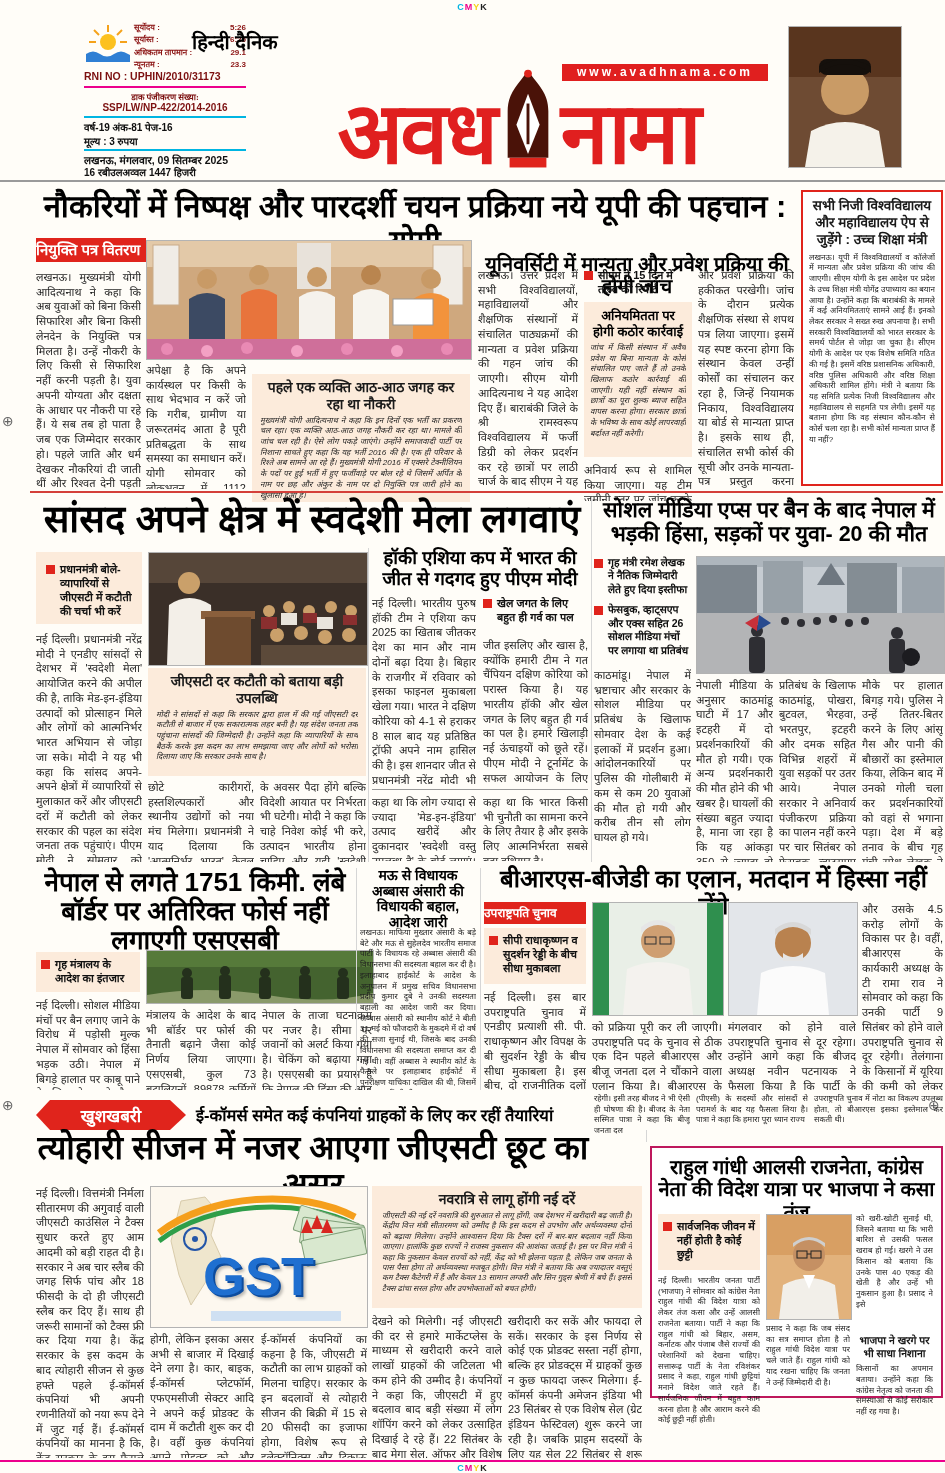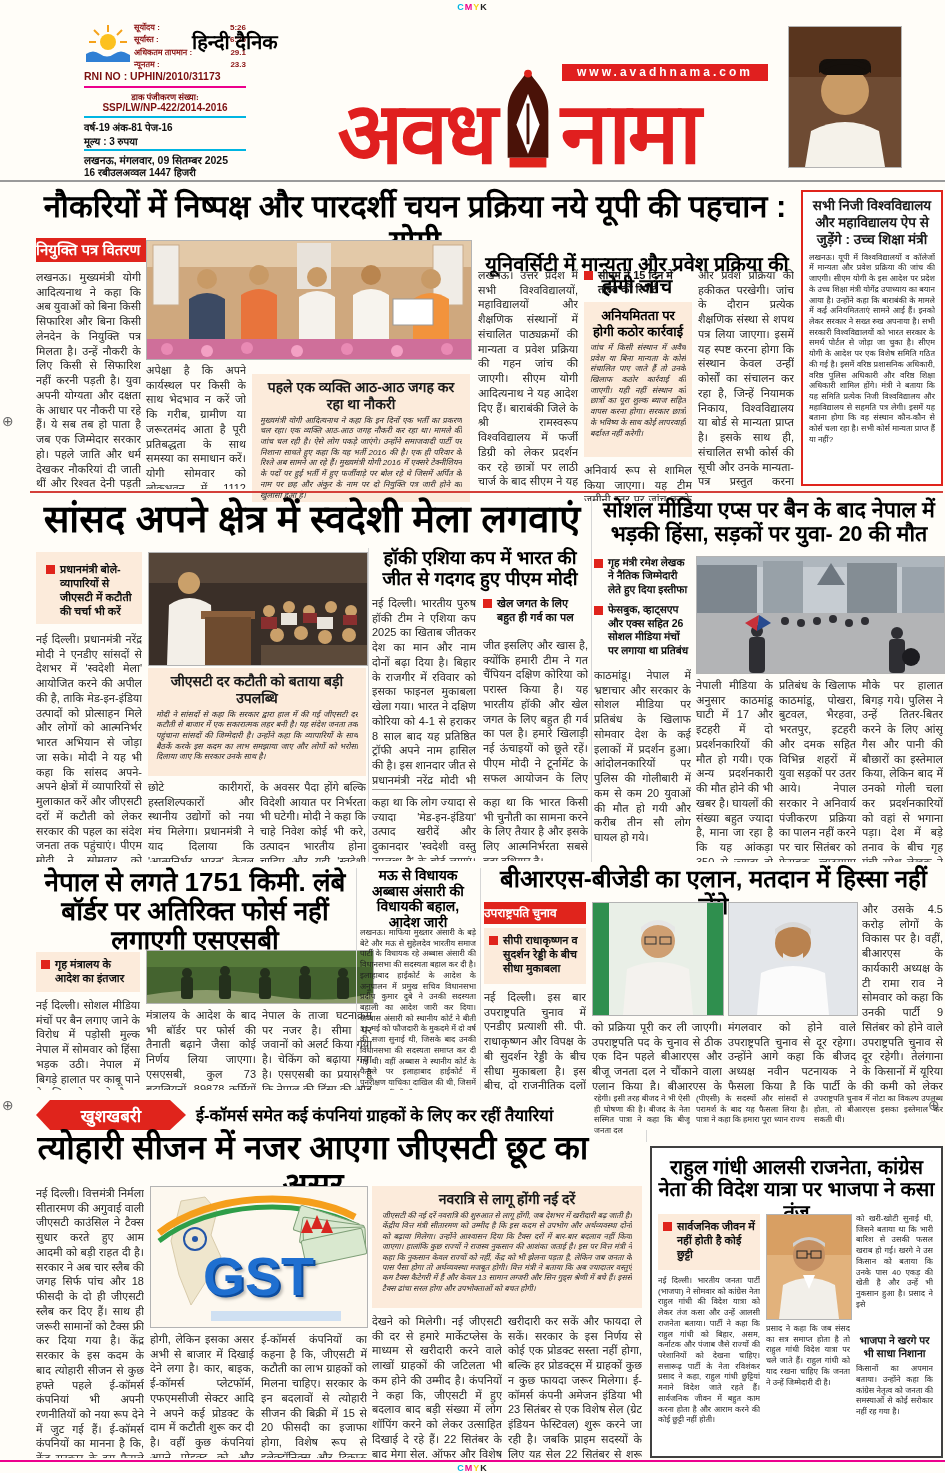--- a/index.html
+++ b/index.html
@@ -389,21 +389,21 @@
   <div class="abs peach" style="left:372px;top:1186px;width:270px;height:122px;padding:5px 10px;box-sizing:border-box;">
     <div style="font-weight:900;font-size:14px;text-align:center;line-height:1.2;margin-bottom:3px;">नवरात्रि से लागू होंगी नई दरें</div>
     <div class="body-txt ital" style="font-size:7.8px;height:90px;">जीएसटी की नई दरें नवरात्रि की शुरुआत से लागू होंगी, जब देशभर में खरीदारी बढ़ जाती है। केंद्रीय वित्त मंत्री सीतारमण को उम्मीद है कि इस कदम से उपभोग और अर्थव्यवस्था दोनों को बढ़ावा मिलेगा। उन्होंने आश्वासन दिया कि टैक्स दरों में बार-बार बदलाव नहीं किया जाएगा। हालांकि कुछ राज्यों ने राजस्व नुकसान की आशंका जताई है। इस पर वित्त मंत्री ने कहा कि नुकसान केवल राज्यों को नहीं, केंद्र को भी झेलना पड़ता है, लेकिन जब जनता के पास पैसा होगा तो अर्थव्यवस्था मजबूत होगी। वित्त मंत्री ने बताया कि अब ज्यादातर वस्तुएं कम टैक्स कैटेगरी में हैं और केवल 13 सामान लग्जरी और सिन गुड्स श्रेणी में बचे हैं। इससे टैक्स ढांचा सरल होगा और उपभोक्ताओं को बचत होगी।</div>
   </div>
 
   <div class="abs body-txt" style="left:150px;top:1332px;width:104px;height:126px;">होगी, लेकिन इसका असर अभी से बाजार में दिखाई देने लगा है। कार, बाइक, ई-कॉमर्स प्लेटफॉर्म, एफएमसीजी सेक्टर आदि ने अपने कई प्रोडक्ट के दाम में कटौती शुरू कर दी है। वहीं कुछ कंपनियां अपने प्रोडक्ट को और सस्ता करने जा रहे हैं। फेस्टिव सीजन को देखते हुए भी कंपनी जल्दी सस्ते दाम पर अपने प्रोडक्ट बेचने का प्लान बना रही है।</div>
   <div class="abs body-txt" style="left:261px;top:1332px;width:106px;height:126px;">ई-कॉमर्स कंपनियों का कहना है कि, जीएसटी में कटौती का लाभ ग्राहकों को मिलना चाहिए। सरकार के इन बदलावों से त्योहारी सीजन की बिक्री में 15 से 20 फीसदी का इजाफा होगा, विशेष रूप से इलेक्ट्रॉनिक्स और टिकाऊ उपभोक्ता सामान जैसे टीवी, एसी और घरेलू उपकरणों में। सरकार के इस दूरदर्शी कदम से ऑनलाइन बाजार में स्थिरता</div>
   <div class="abs body-txt" style="left:372px;top:1314px;width:130px;height:144px;">देखने को मिलेगी। नई जीएसटी की दर से हमारे मार्केटप्लेस के माध्यम से खरीदारी करने वाले लाखों ग्राहकों की जटिलता भी कम होने की उम्मीद है। कंपनियों ने कहा कि, जीएसटी में हुए बदलाव बाद बड़ी संख्या में लोग शॉपिंग करने को लेकर उत्साहित दिखाई दे रहे हैं। 22 सितंबर के बाद मेगा सेल, ऑफर और विशेष छूट का बाजार तैयार कर रहे हैं, ताकि ज्यादा</div>
   <div class="abs body-txt" style="left:508px;top:1314px;width:134px;height:144px;">खरीदारी कर सकें और फायदा ले सकें। सरकार के इस निर्णय से कोई एक प्रोडक्ट सस्ता नहीं होगा, बल्कि हर प्रोडक्ट्स में ग्राहकों कुछ न कुछ फायदा जरूर मिलेगा। ई-कॉमर्स कंपनी अमेजन इंडिया भी 23 सितंबर से एक विशेष सेल (ग्रेट इंडियन फेस्टिवल) शुरू करने जा रही है। जबकि प्राइम सदस्यों के लिए यह सेल 22 सितंबर से शुरू होगी।</div>
 
-  <div class="abs" style="left:650px;top:1146px;width:293px;height:312px;border:2px solid #404040;box-sizing:border-box;background:#fff;">
+  <div class="abs" style="left:650px;top:1146px;width:293px;height:252px;border:2px solid #be185d;box-sizing:border-box;background:#fff;">
     <div class="hl" style="position:absolute;left:6px;top:8px;width:277px;font-size:20px;">राहुल गांधी आलसी राजनेता, कांग्रेस नेता की विदेश यात्रा पर भाजपा ने कसा तंज</div>
     <div class="peach bullet-line" style="position:absolute;left:6px;top:66px;width:102px;height:56px;padding:5px;box-sizing:border-box;">
       <span class="sq"></span>
         <span class="b-txt">सार्वजनिक जीवन में नहीं होती है कोई छुट्टी</span>
     </div>
     <div class="body-txt sm" style="position:absolute;left:6px;top:128px;width:102px;height:172px;">नई दिल्ली। भारतीय जनता पार्टी (भाजपा) ने सोमवार को कांग्रेस नेता राहुल गांधी की विदेश यात्रा को लेकर तंज कसा और उन्हें आलसी राजनेता बताया। पार्टी ने कहा कि राहुल गांधी को बिहार, असम, कर्नाटक और पंजाब जैसे राज्यों की परेशानियों को देखना चाहिए। सत्तारूढ़ पार्टी के नेता रविशंकर प्रसाद ने कहा, राहुल गांधी छुट्टियां मनाने विदेश जाते रहते हैं। सार्वजनिक जीवन में बहुत काम करना होता है और आराम करने की कोई छुट्टी नहीं होती।</div>
     <div class="photo" style="position:absolute;left:114px;top:66px;width:84px;height:104px;">
       <svg viewBox="0 0 84 104" preserveAspectRatio="none">
           <rect width="84" height="104" fill="#e2b27c"></rect>
           <rect width="84" height="40" fill="#d89f63"></rect>

